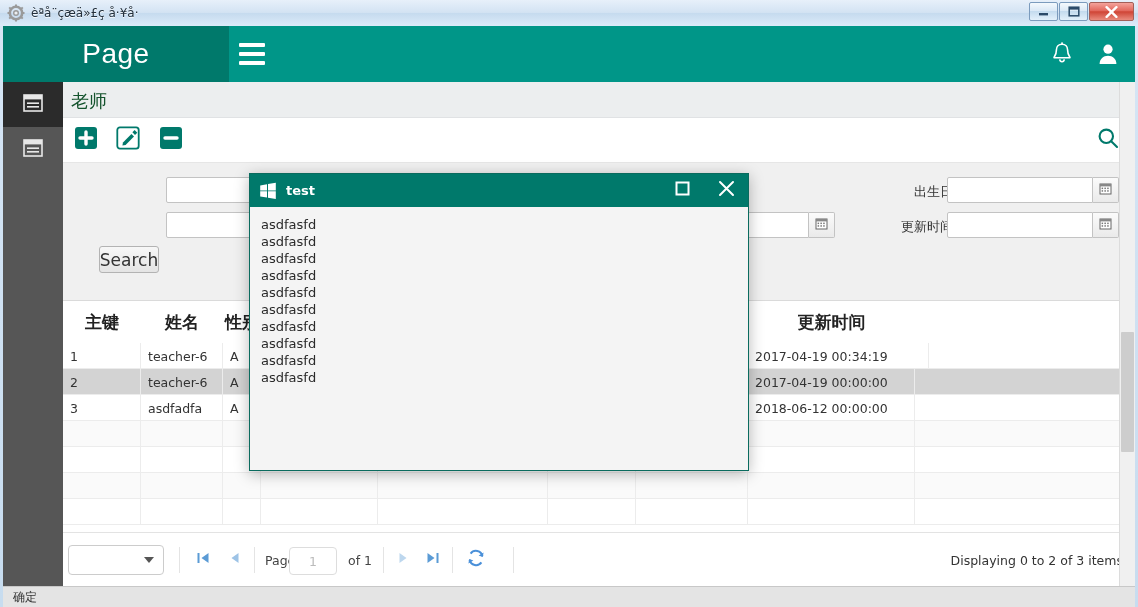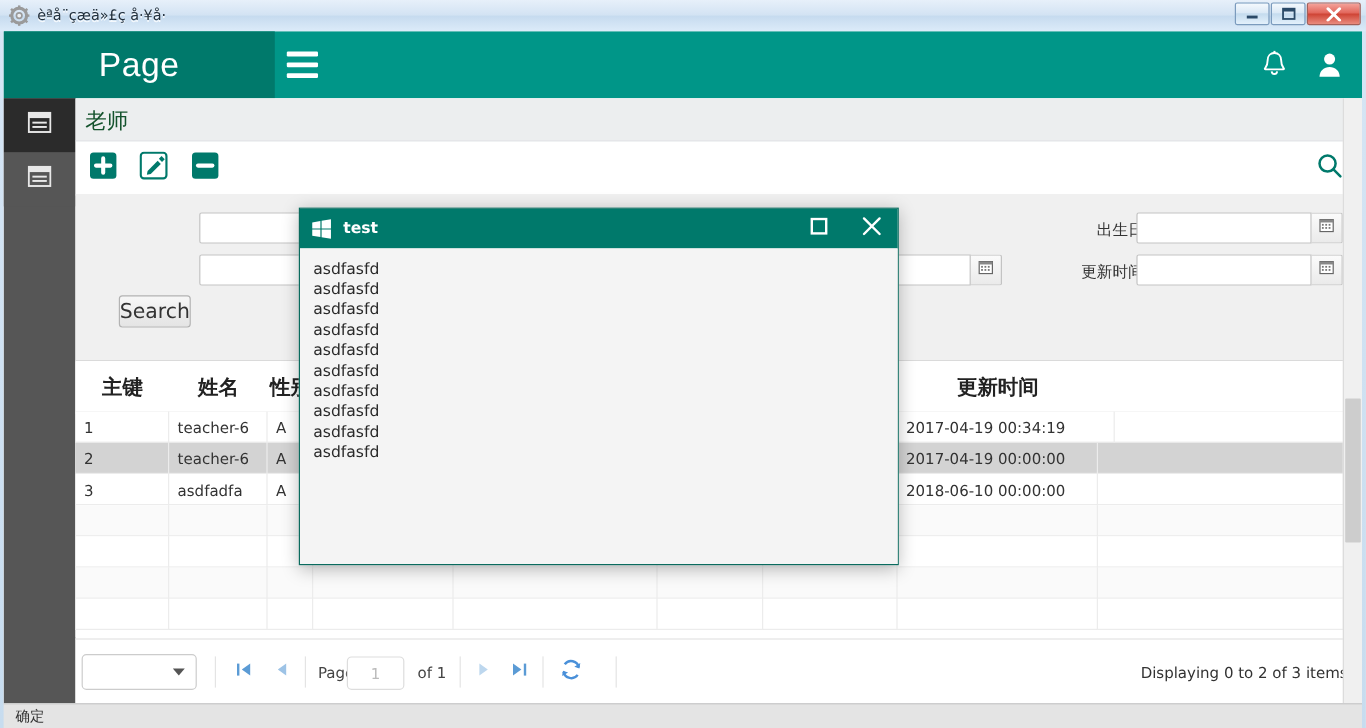--- a/index.html
+++ b/index.html
@@ -477,21 +477,21 @@
             <div class="g-cell" style="width:205px;"></div>
           </div>
           <div class="g-row odd">
             <div class="g-cell" style="width:78px;">3</div>
             <div class="g-cell" style="width:82px;">asdfadfa</div>
             <div class="g-cell" style="width:38px;">A</div>
             <div class="g-cell" style="width:117px;"></div>
             <div class="g-cell" style="width:170px;"></div>
             <div class="g-cell" style="width:88px;"></div>
             <div class="g-cell" style="width:112px;"></div>
-            <div class="g-cell" style="width:167px;">2018-06-10 00:00:00</div>
+            <div class="g-cell" style="width:167px;">2018-06-12 00:00:00</div>
             <div class="g-cell" style="width:205px;"></div>
           </div>
           <div class="g-row even">
             <div class="g-cell" style="width:78px;"></div>
             <div class="g-cell" style="width:82px;"></div>
             <div class="g-cell" style="width:38px;"></div>
             <div class="g-cell" style="width:117px;"></div>
             <div class="g-cell" style="width:170px;"></div>
             <div class="g-cell" style="width:88px;"></div>
             <div class="g-cell" style="width:112px;"></div>

